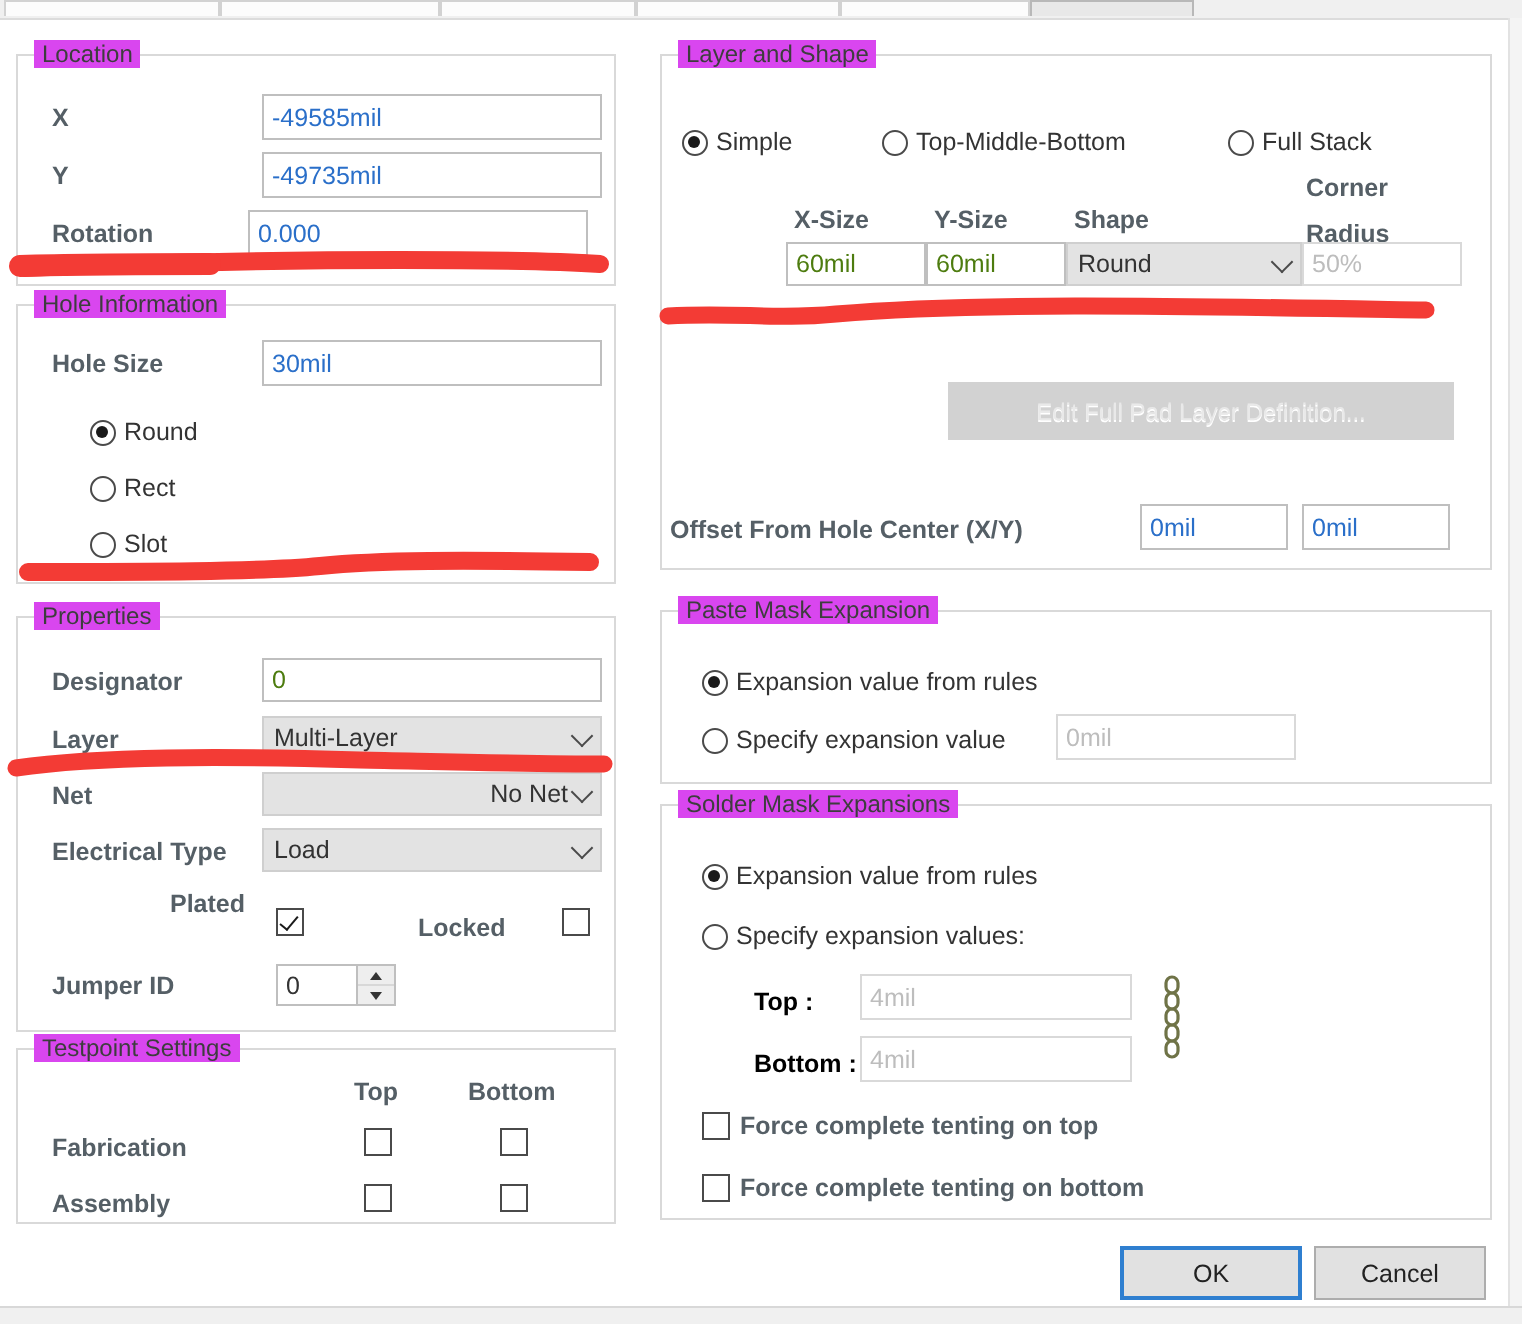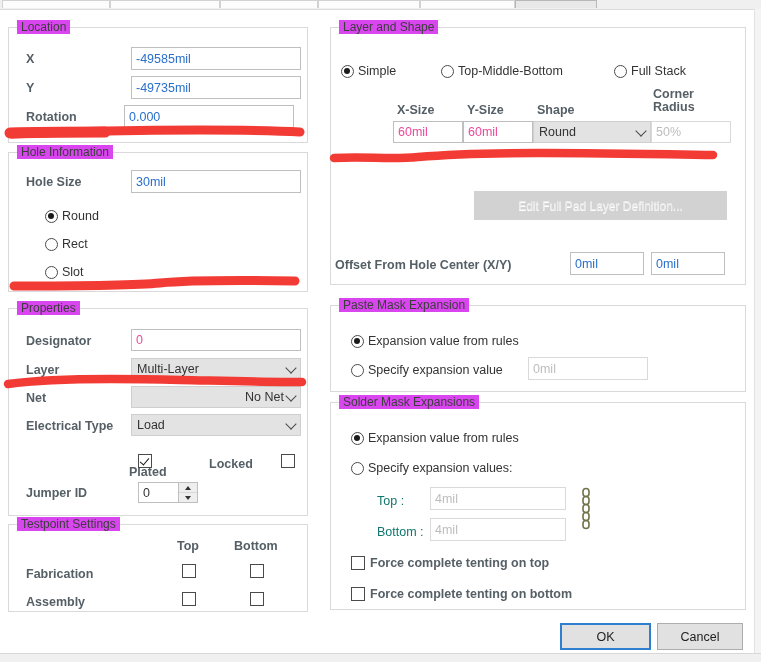--- a/index.html
+++ b/index.html
@@ -40,38 +40,38 @@
     font-family:"Liberation Sans", sans-serif;
     white-space:nowrap;
   }
   .lbl{
     position:absolute;
     font-weight:bold;
     color:#555f66;
     font-size:12.5px;
     white-space:nowrap;
   }
-  .lbl.dim{font-weight:normal;color:#0f766e;}
+  .lbl.dim{font-weight:bold;color:#000000;}
 
   
   .tf{
     position:absolute;
     box-sizing:border-box;
     border:1px solid #bfbfbf;
     background:#ffffff;
     color:#2a6fc9;
     font-size:12.5px;
     font-family:"Liberation Sans", sans-serif;
     padding:1px 4px;
     line-height:normal;
     display:flex;align-items:center;
     white-space:nowrap;
     overflow:hidden;
   }
-  .tf.plain{color:#ec4899;}
+  .tf.plain{color:#4d7c0f;}
   .tf.ph{color:#bdbdbd;}
 
   
   .combo{
     position:absolute;
     box-sizing:border-box;
     border:1px solid #cfcfcf;
     background:#e3e3e3;
     color:#333333;
     font-size:12.5px;
@@ -214,21 +214,21 @@
     <span>No Net</span>
     <span class="chev"></span>
   </div>
 
   <span class="lbl" style="left:17px;top:110px;">Electrical Type</span>
   <div class="combo" style="left:122px;top:105px;width:170px;height:22px;">
     <span>Load</span>
     <span class="chev"></span>
   </div>
 
-  <span class="lbl" style="left:76px;top:156px;margin-left:44px;">Plated</span>
+  <span class="lbl" style="left:76px;top:136px;">Plated</span>
   <div class="cbx on" style="left:129px;top:145px;">
     <span class="bx"></span>
   </div>
   <span class="lbl" style="left:200px;top:148px;">Locked</span>
   <div class="cbx" style="left:272px;top:145px;">
     <span class="bx"></span>
   </div>
 
   <span class="lbl" style="left:17px;top:177px;">Jumper ID</span>
   <div class="spin" style="left:129px;top:173px;width:60px;height:21px;">
@@ -275,21 +275,21 @@
   </div>
   <div class="radio" style="left:283px;top:36px;">
     <span class="dot"></span>
     <span class="rl">Full Stack</span>
   </div>
 
   <span class="lbl" style="left:66px;top:75px;">X-Size</span>
   <span class="lbl" style="left:136px;top:75px;">Y-Size</span>
   <span class="lbl" style="left:206px;top:75px;">Shape</span>
   <span class="lbl" style="left:322px;top:59px;">Corner</span>
-  <span class="lbl" style="left:322px;top:72px;">Radius</span>
+  <span class="lbl" style="left:322px;top:82px;">Radius</span>
 
   <div class="tf plain" style="left:62px;top:93px;width:70px;height:22px;">60mil</div>
   <div class="tf plain" style="left:132px;top:93px;width:70px;height:22px;">60mil</div>
   <div class="combo" style="left:202px;top:93px;width:118px;height:22px;">
     <span>Round</span>
     <span class="chev"></span>
   </div>
   <div class="tf ph" style="left:320px;top:93px;width:80px;height:22px;border-color:#d9d9d9;">50%</div>
 
   <div class="dbtn" style="left:143px;top:163px;width:253px;height:29px;">Edit Full Pad Layer Definition...</div>

